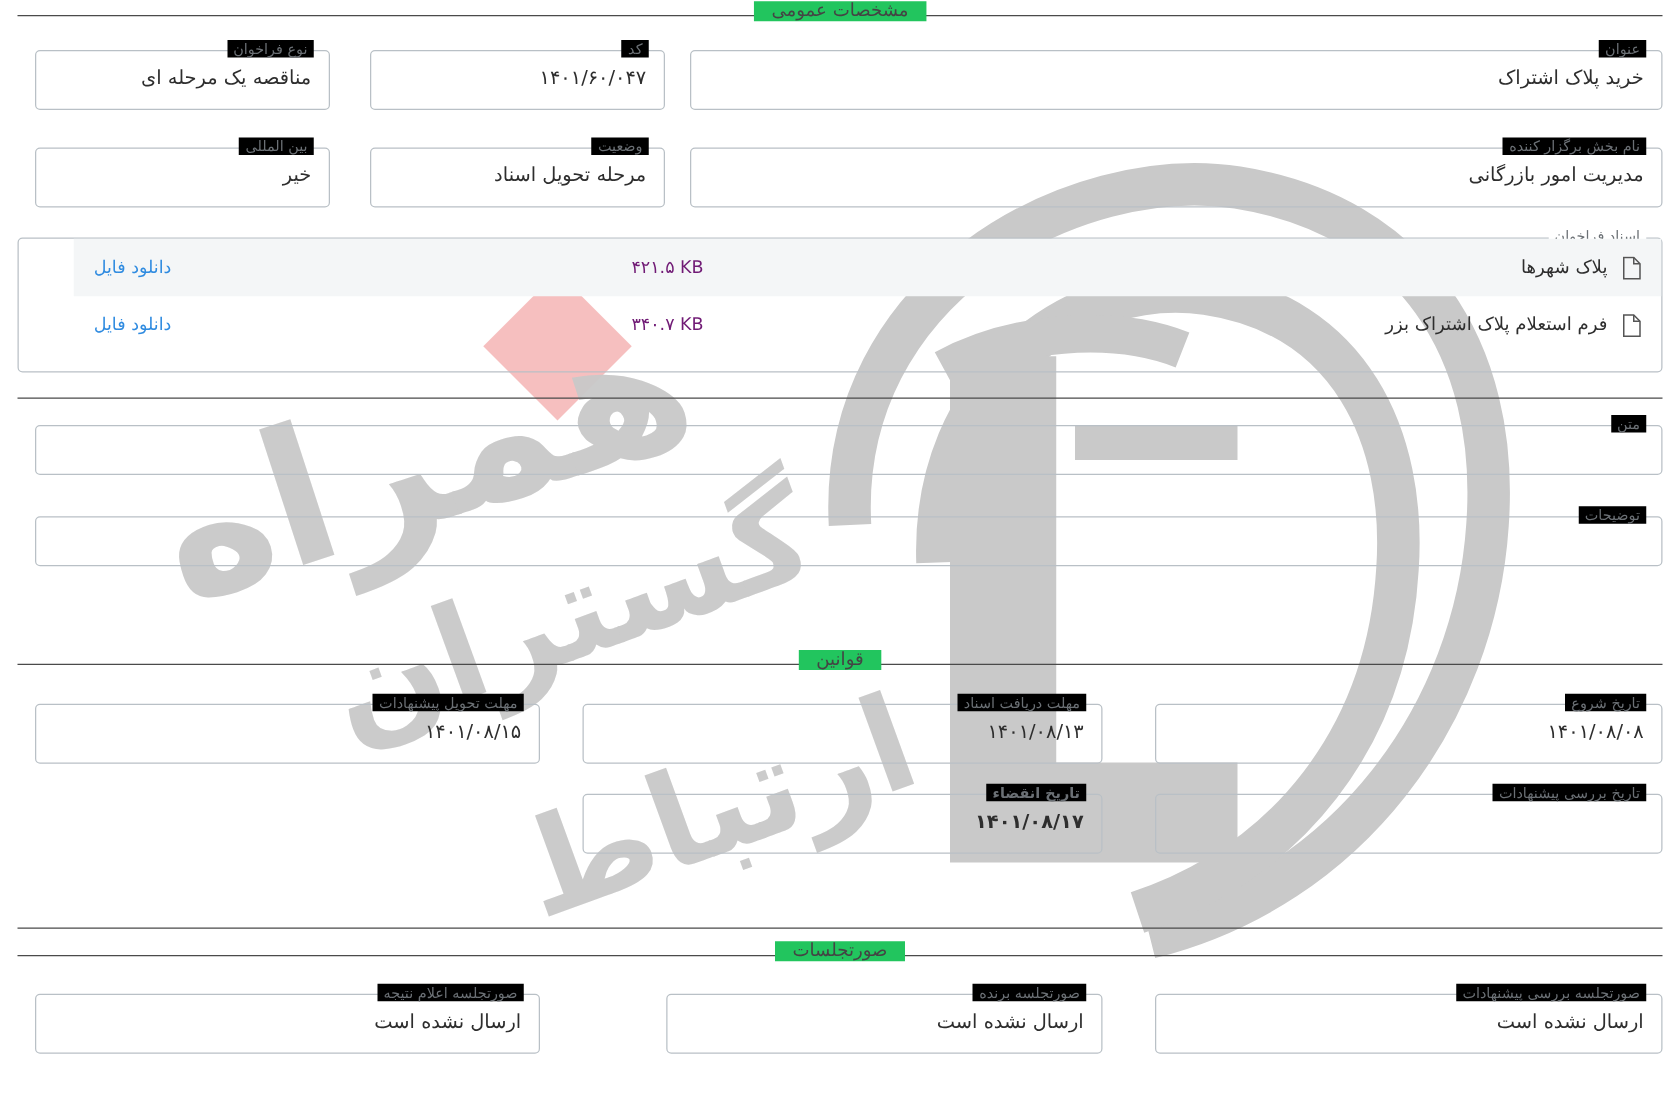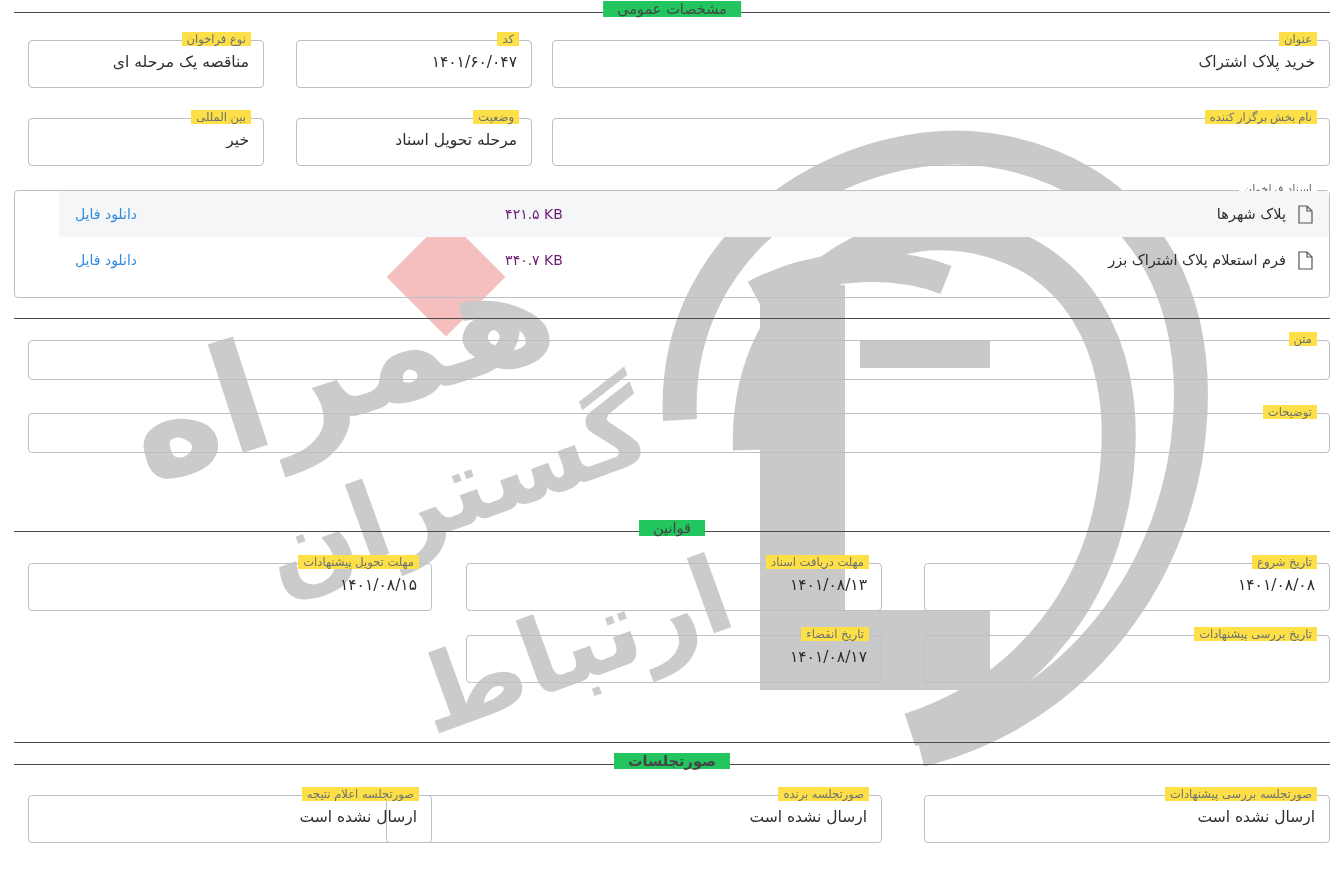--- a/index.html
+++ b/index.html
@@ -95,21 +95,21 @@
     position: absolute;
     border: 1px solid #b9c0c6;
     border-radius: 4px;
     height: 48px;
     background: transparent;
   }
   .field > .legend {
     position: absolute;
     top: -9px;
     right: 12px;
-    background: #fde047;
+    background: #000000;
     padding: 0 5px;
     font-size: 11.5px;
     color: #6b7075;
     white-space: nowrap;
     line-height: 14px;
   }
   .field > .value {
     position: absolute;
     right: 14px;
     left: 14px;
@@ -219,22 +219,23 @@
     </div>
     <div class="field" style="top:40px; right:812px; width:236px;">
       <span class="legend">کد</span>
       <span class="value">۱۴۰۱/۶۰/۰۴۷</span>
     </div>
     <div class="field" style="top:40px; right:1080px; width:236px;">
       <span class="legend">نوع فراخوان</span>
       <span class="value">مناقصه یک مرحله ای</span>
     </div>
 
-    <div class="field" style="top:118px; right:14px; width:778px;font-family:Liberation Serif, serif;">
+    <div class="field" style="top:118px; right:14px; width:778px;">
       <span class="legend">نام بخش برگزار کننده</span>
+      <span class="value">مدیریت امور بازرگانی</span>
     </div>
     <div class="field" style="top:118px; right:812px; width:236px;">
       <span class="legend">وضعیت</span>
       <span class="value">مرحله تحویل اسناد</span>
     </div>
     <div class="field" style="top:118px; right:1080px; width:236px;">
       <span class="legend">بین المللی</span>
       <span class="value">خیر</span>
     </div>
 
@@ -296,38 +297,38 @@
       <span class="value">۱۴۰۱/۰۸/۱۳</span>
     </div>
     <div class="field" style="top:563px; right:912px; width:404px;">
       <span class="legend">مهلت تحویل پیشنهادات</span>
       <span class="value">۱۴۰۱/۰۸/۱۵</span>
     </div>
 
     <div class="field" style="top:635px; right:14px; width:406px;">
       <span class="legend">تاریخ بررسی پیشنهادات</span>
     </div>
-    <div class="field" style="top:635px; right:462px; width:416px;">
+    <div class="field" style="top:635px; right:462px; width:416px;font-weight:bold;">
       <span class="legend">تاریخ انقضاء</span>
       <span class="value">۱۴۰۱/۰۸/۱۷</span>
     </div>
 
     <div class="sep-line" style="top:742px;"></div>
 
-    <div class="section" style="top:764px;font-weight:bold;">
+    <div class="section" style="top:764px;">
       <div class="section-rule">
         <span class="section-legend">صورتجلسات</span>
       </div>
     </div>
 
     <div class="field" style="top:795px; right:14px; width:406px;">
       <span class="legend">صورتجلسه بررسی پیشنهادات</span>
       <span class="value">ارسال نشده است</span>
     </div>
-    <div class="field" style="top:795px; right:462px; width:496px;">
+    <div class="field" style="top:795px; right:462px; width:349px;">
       <span class="legend">صورتجلسه برنده</span>
       <span class="value">ارسال نشده است</span>
     </div>
     <div class="field" style="top:795px; right:912px; width:404px;">
       <span class="legend">صورتجلسه اعلام نتیجه</span>
       <span class="value">ارسال نشده است</span>
     </div>
 
   </div>
 </div>

